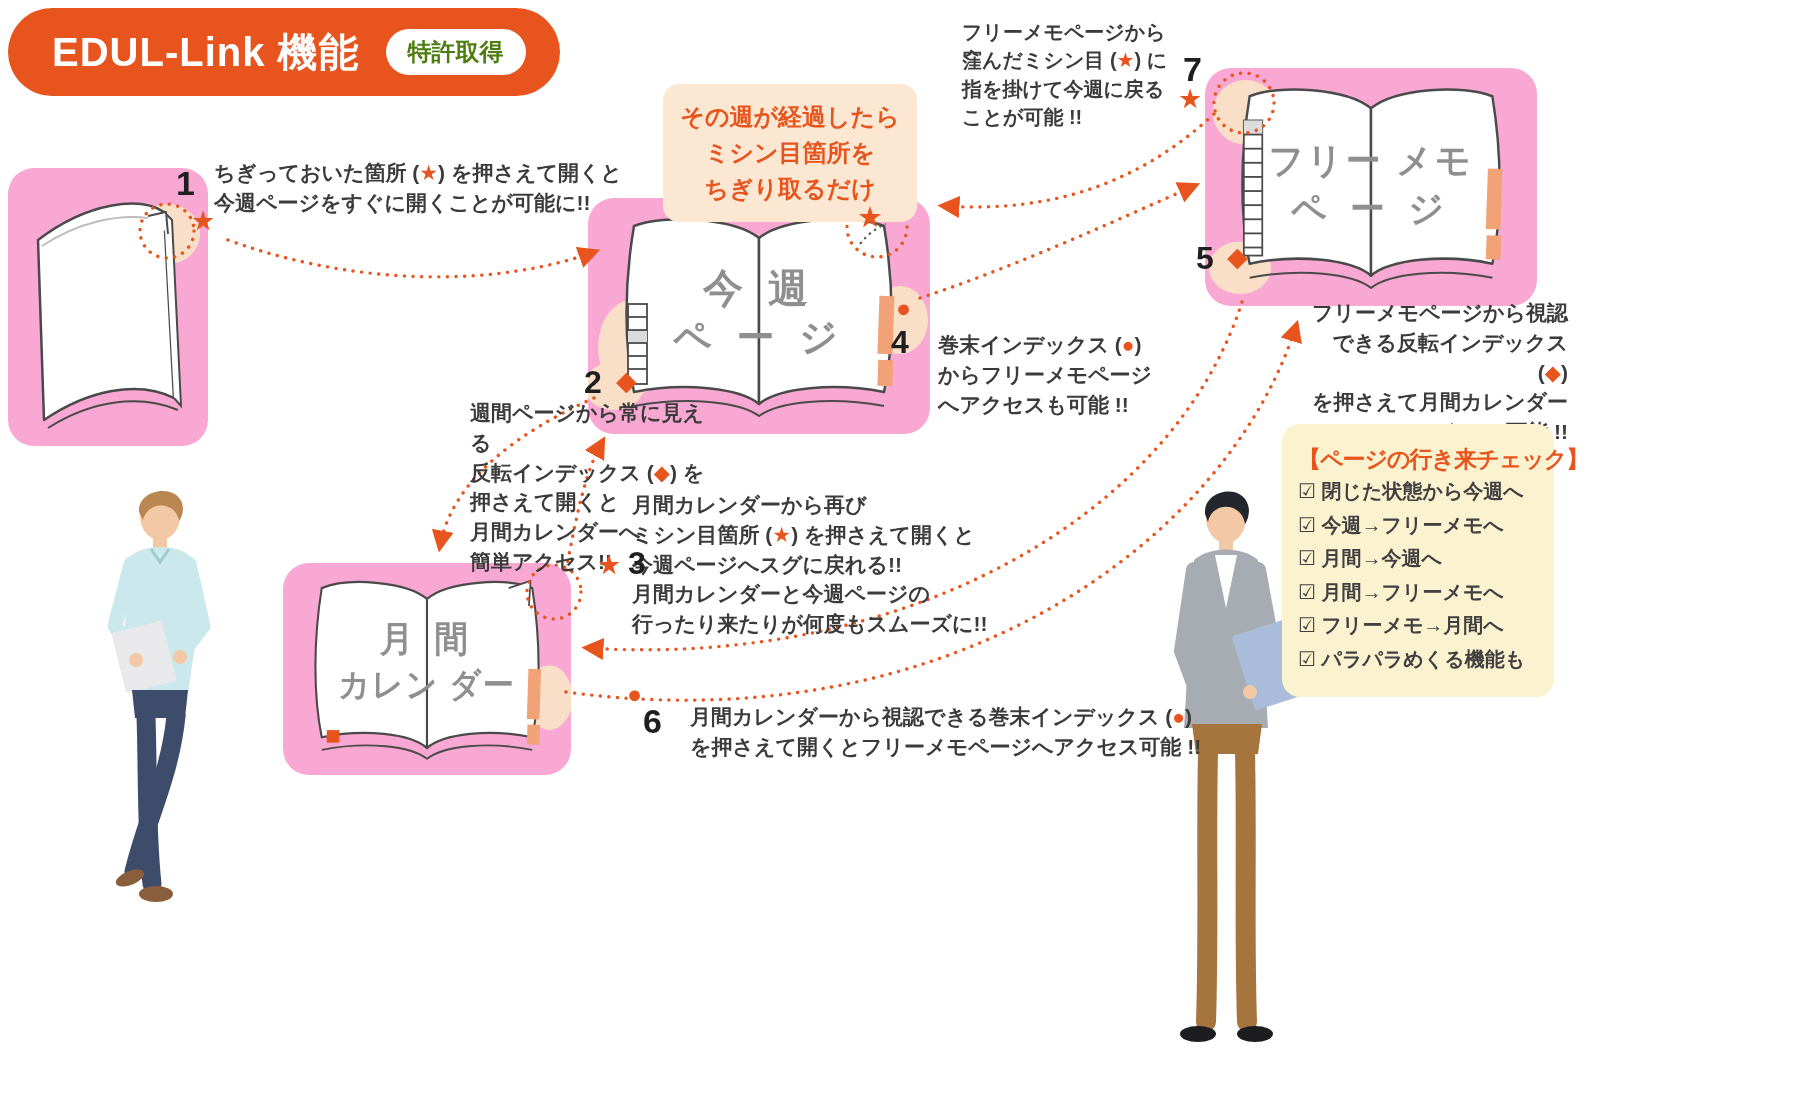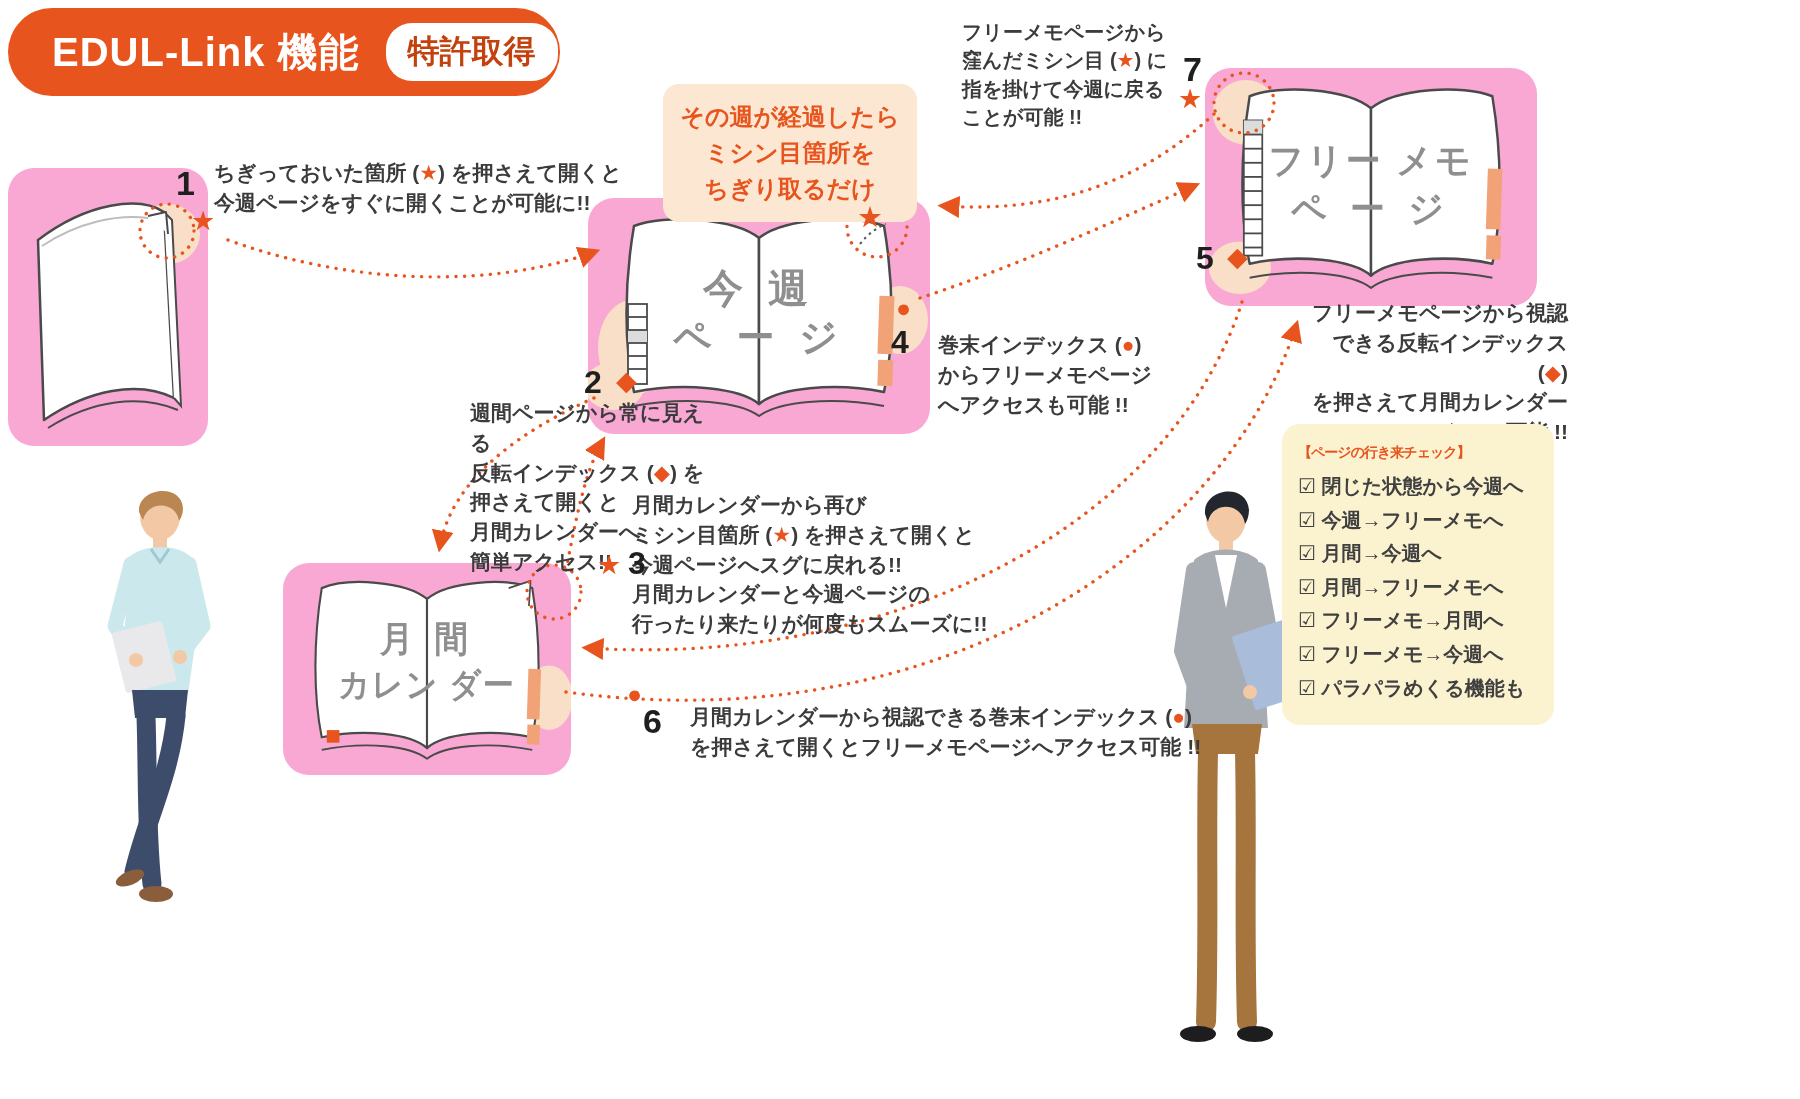--- a/index.html
+++ b/index.html
@@ -9,30 +9,30 @@
   .panel { position:absolute; background:#f9a8d4; border-radius:26px; z-index:2; }
   .txt { position:absolute; font-size:21px; line-height:1.42; color:#3b3b3b;
          font-weight:600; white-space:pre-line; z-index:10; }
   .sym { color:#E8541D; }
   .num { position:absolute; font-size:32px; font-weight:800; color:#1f1f1f; z-index:11; }
   .sym-big { position:absolute; font-size:27px; font-weight:700; color:#E8541D; z-index:11; line-height:1; }
   .header { position:absolute; left:8px; top:8px; width:552px; height:88px;
             background:#E8541D; border-radius:44px; display:flex; align-items:center;
             gap:26px; padding-left:44px; z-index:12;text-align:right; }
   .header-title { color:#ffffff; font-size:40px; font-weight:800; letter-spacing:1px; }
-  .badge { background:#ffffff; color:#c2410c; font-size:32px; font-weight:800;
+  .badge { background:#ffffff; color:#4d7c0f; font-size:24px; font-weight:800;
            border-radius:26px; padding:7px 22px; white-space:nowrap; }
   .callout { position:absolute; left:663px; top:84px; width:254px;
              background:#FBE7D2; border-radius:16px; padding:15px 8px;
              color:#E8541D; font-size:24px; font-weight:800; text-align:center;
              line-height:1.5; white-space:pre-line; z-index:10; }
   .checklist { position:absolute; left:1282px; top:424px; width:272px;
                background:#FBF2D0; border-radius:18px; padding:20px 16px; z-index:10; }
-  .cl-title { color:#E8541D; font-weight:800; font-size:14px; letter-spacing:-1px;
-              margin-bottom:8px; white-space:nowrap; }
+  .cl-title { color:#E8541D; font-weight:800; font-size:23px; letter-spacing:-1px;
+              margin-bottom:0; white-space:nowrap; }
   .cl-item { font-size:20px; font-weight:600; color:#404040; line-height:1.68; white-space:nowrap; }
   .book-label { fill:#8F8F8F; font-weight:600; text-anchor:middle; letter-spacing:7px;
                 font-family:"Liberation Sans","DejaVu Sans",sans-serif; }
   svg { display:block; }
   .people { position:absolute; z-index:3; }
   .arrows { position:absolute; left:0; top:0; z-index:6; pointer-events:none; }
 </style>
 </head>
 <body>
 
@@ -218,15 +218,14 @@
 
 <span class="sym-big" style="left:857px;top:203px;font-size:29px;">★</span>
 
 <div class="checklist">
   <div class="cl-title">【ページの行き来チェック】</div>
   <div class="cl-item">☑ 閉じた状態から今週へ</div>
   <div class="cl-item">☑ 今週→フリーメモへ</div>
   <div class="cl-item">☑ 月間→今週へ</div>
   <div class="cl-item">☑ 月間→フリーメモへ</div>
   <div class="cl-item">☑ フリーメモ→月間へ</div>
-  <div class="cl-item">☑ フリーメモ→今週へ</div>
   <div class="cl-item">☑ パラパラめくる機能も</div>
 </div>
 
 </body></html>

